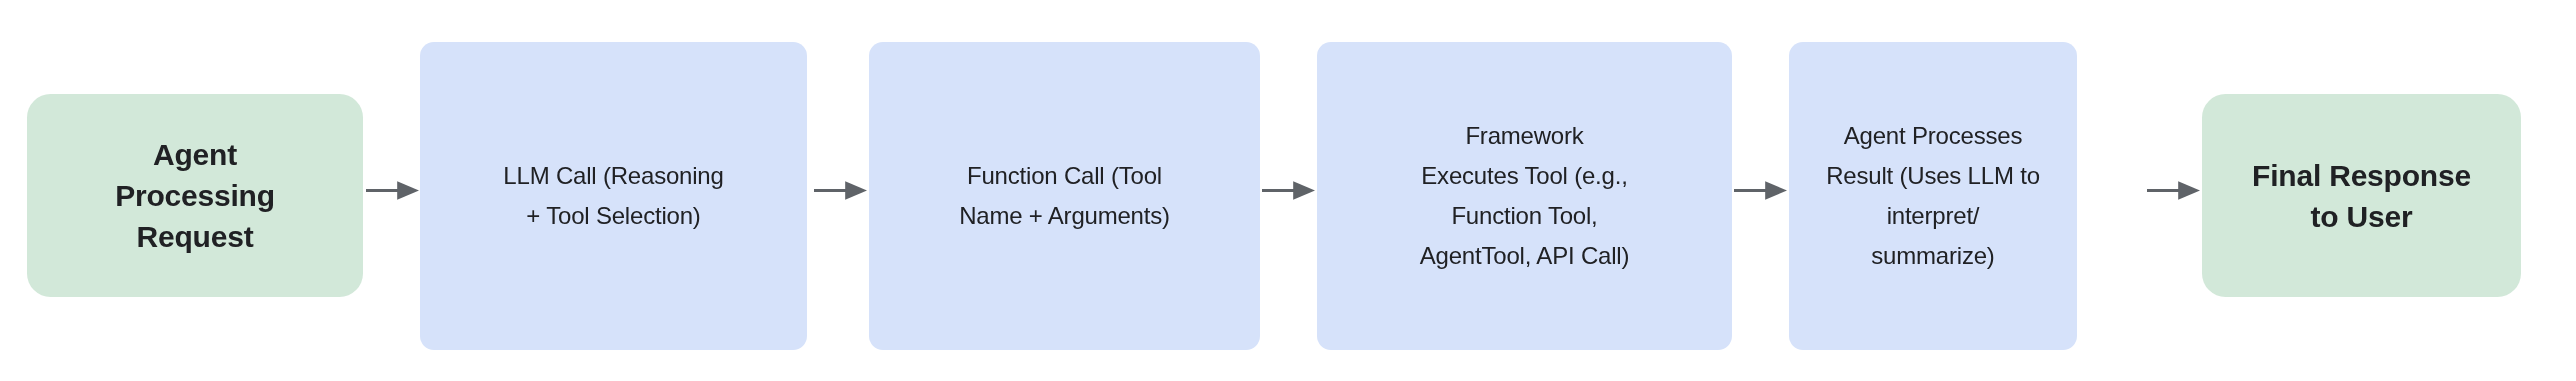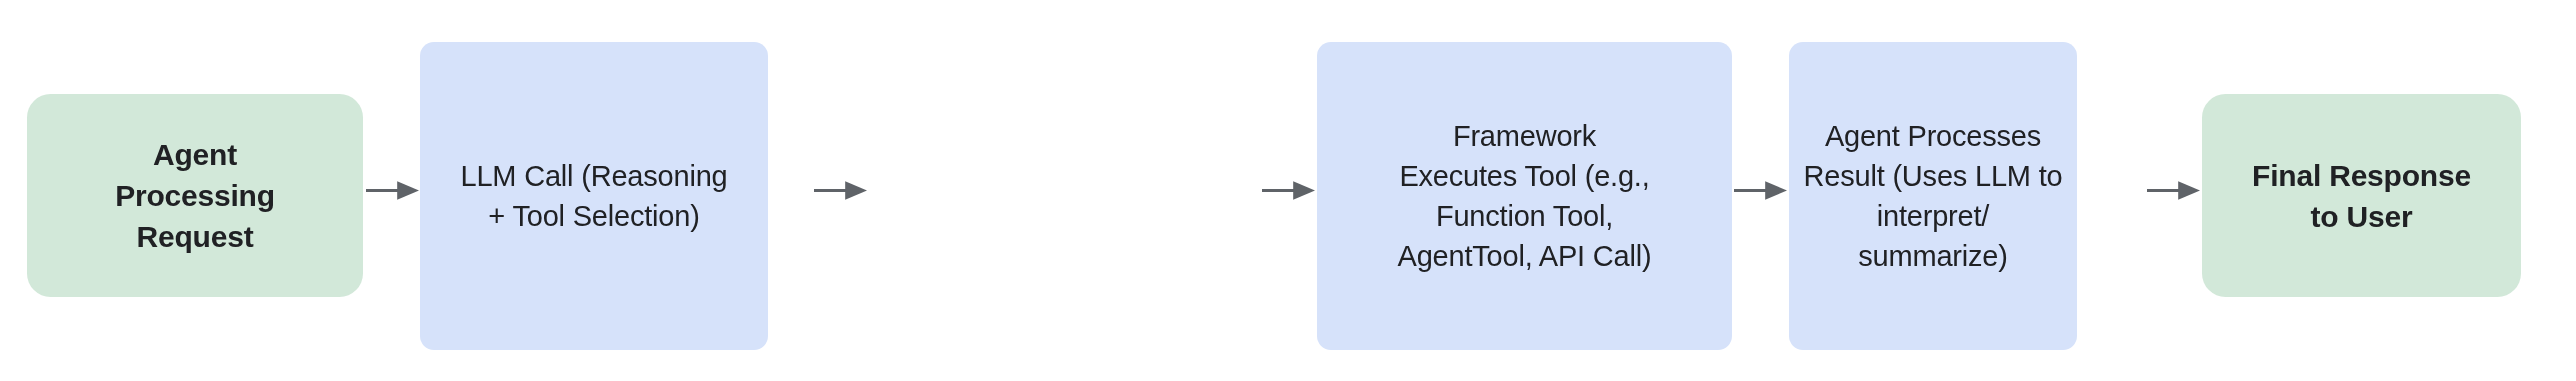--- a/index.html
+++ b/index.html
@@ -46,37 +46,37 @@
     font-weight: 600;
   }
   
   .node.process {
     background: #d6e2fa;
     border-radius: 14px;
     top: 42px;
     height: 308px;
   }
   .node.process .node-label {
-    font-size: 29px;
+    font-size: 24px;
     line-height: 40px;
     font-weight: 400;
   }
   
   .arrow {
     position: absolute;
     top: 178px;
     height: 25px;
     display: block;
   }
   .arrow svg { display: block; }
 
   
   #node-1 { left: 27px;   width: 336px; }
   #arrow-1 { left: 366px; width: 53px; }
-  #node-2 { left: 420px;  width: 348px; }
+  #node-2 { left: 420px;  width: 387px; }
   #arrow-2 { left: 814px; width: 53px; }
   #node-3 { left: 869px; width: 391px; }
   #arrow-3 { left: 1262px; width: 53px; }
   #node-4 { left: 1317px; width: 415px; }
   #arrow-4 { left: 1734px; width: 53px; }
   #node-5 { left: 1789px; width: 288px; }
   #arrow-5 { left: 2147px; width: 53px; }
   #node-6 { left: 2202px; width: 319px; }
 </style>
 </head>
@@ -102,20 +102,24 @@
 + Tool Selection)</span>
   </div>
 
   <div class="arrow" id="arrow-2">
     <svg width="53" height="25" viewBox="0 0 68 32" aria-hidden="true">
       <line x1="0" y1="16" x2="46" y2="16" stroke="#5f6368" stroke-width="4"></line>
       <polygon points="40,4 68,16 40,28" fill="#5f6368"></polygon>
     </svg>
   </div>
 
+  <div class="node process" id="node-3">
+    <span class="node-label">Function Call (Tool
+Name + Arguments)</span>
+  </div>
 
   <div class="arrow" id="arrow-3">
     <svg width="53" height="25" viewBox="0 0 68 32" aria-hidden="true">
       <line x1="0" y1="16" x2="46" y2="16" stroke="#5f6368" stroke-width="4"></line>
       <polygon points="40,4 68,16 40,28" fill="#5f6368"></polygon>
     </svg>
   </div>
 
   <div class="node process" id="node-4">
     <span class="node-label">Framework

